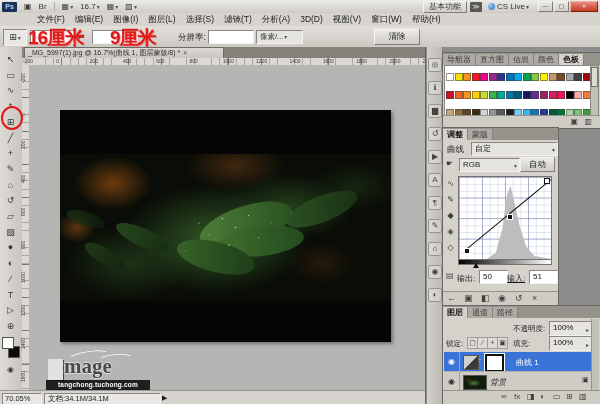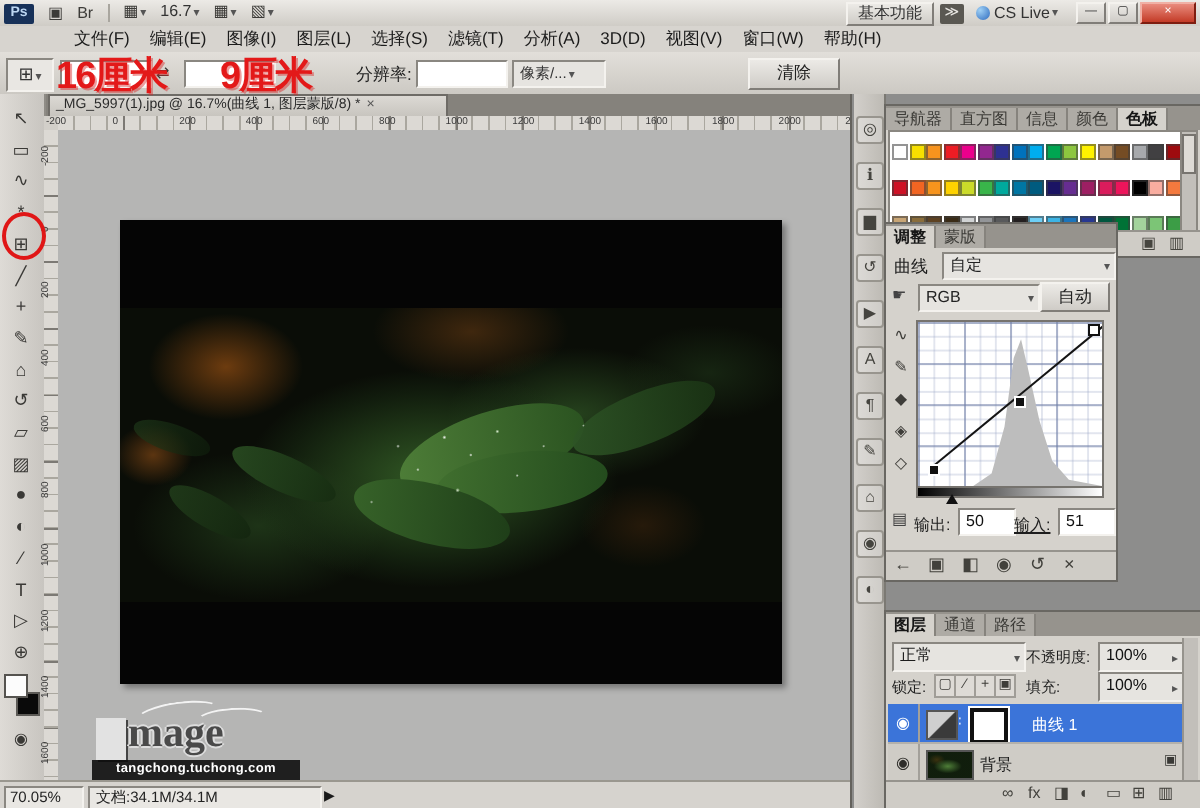--- a/index.html
+++ b/index.html
@@ -108,21 +108,21 @@
   .tab.active{background:#d5d2cc;color:#161616;font-weight:bold;}
   
   #p-swatches{left:16px;top:5px;width:157px;height:75px;}
   #swatch-area{position:absolute;left:1px;top:12px;width:147px;height:50px;background:#fff;border:1px solid #8a8781;overflow:hidden;padding:1px;}
   .sw{display:inline-block;width:8px;height:8px;margin:0 .55px .5px 0;border:1px solid rgba(60,60,60,.55);box-sizing:border-box;}
   #swatch-scroll{position:absolute;right:1px;top:12px;width:7px;height:50px;background:#c2bfba;border:1px solid #8a8781;}
   #swatch-scroll .thumb{position:absolute;left:0;top:1px;width:5px;height:18px;background:#dedbd6;border:1px solid #77746f;}
   #swatch-foot{position:absolute;left:0;bottom:0;width:100%;height:12px;background:#cfccc6;border-top:1px solid #96938d;}
   .foot-ic{position:absolute;top:1px;font-size:8px;color:#46453f;}
   
-  #p-adjust{left:16px;top:64px;width:115px;height:178px;}
+  #p-adjust{left:16px;top:80px;width:115px;height:178px;}
   #adj-ctrl-label{left:4px;top:16px;font-size:8.5px;color:#1d1d1d;}
   #adj-preset{left:28px;top:14px;width:82px;height:12px;font-size:8px;line-height:11px;padding-left:3px;color:#222;background:#e6e4e0;}
   #adj-hand{left:3px;top:31px;width:11px;height:11px;font-size:8px;color:#444;}
   #adj-channel{left:16px;top:30px;width:56px;height:12px;font-size:8px;line-height:11px;padding-left:3px;color:#222;background:#e6e4e0;}
   #adj-auto{left:77px;top:29px;width:33px;height:13px;font-size:8.5px;line-height:12px;text-align:center;color:#222;}
   .adj-tool{position:absolute;left:2px;width:11px;height:12px;font-size:8px;line-height:12px;text-align:center;color:#3e3d39;}
   #curve-box{left:15px;top:48px;width:92px;height:82px;background:#fff;border:1px solid #76736e;
     background-image:
       linear-gradient(to right,rgba(110,125,165,.5) 1px,transparent 1px),
       linear-gradient(to bottom,rgba(110,125,165,.5) 1px,transparent 1px),
@@ -154,21 +154,21 @@
   #row-curve{top:46px;background:#3b74d9;color:#fff;}
   #row-bg{top:65px;background:#cfccc6;border-top:1px solid #b4b1ab;}
   .thumb{position:absolute;border:1px solid #555;}
   #curve-thumb{left:19px;top:3px;width:14px;height:13px;background:linear-gradient(135deg,#cfcfcf 48%,#3a3a3a 52%);}
   #mask-link{left:35px;top:5px;font-size:7px;color:#e8efff;}
   #mask-thumb{left:41px;top:2px;width:15px;height:14px;background:#fff;border:2px solid #111;outline:1px solid #fff;}
   #curve-name{left:72px;top:5px;font-size:8px;color:#fff;}
   #bg-thumb{left:19px;top:3px;width:22px;height:13px;background:
      radial-gradient(ellipse 10px 5px at 45% 55%,#4e7e38,rgba(20,40,15,.6) 70%),
      radial-gradient(ellipse 6px 4px at 20% 30%,rgba(190,98,22,.6),transparent 70%),#0b0e08;}
-  #bg-name{left:46px;top:5px;font-size:8px;color:#1b1b1b;}
+  #bg-name{left:46px;top:5px;font-size:8px;font-style:italic;color:#1b1b1b;}
   #bg-lock{left:138px;top:4px;font-size:7px;color:#3a3936;}
   #layers-scroll{position:absolute;right:1px;top:13px;width:7px;height:71px;background:#c2bfba;border-left:1px solid #96938d;}
   #layers-foot{position:absolute;left:0;bottom:0;width:100%;height:13px;background:#cfccc6;border-top:1px solid #96938d;}
   .lfoot-ic{position:absolute;top:1px;font-size:8px;color:#42413c;}
 </style>
 </head>
 <body>
 
 <div id="app">
 
@@ -385,21 +385,20 @@
         <div class="adj-tool" style="top: 98px;">◈</div>
         <div class="adj-tool" style="top: 114px;">◇</div>
       </div>
 
     <div id="p-layers" class="panel">
       <div class="tabbar">
         <div class="tab active">图层</div>
         <div class="tab">通道</div>
         <div class="tab">路径</div>
       </div>
-      <div id="blend-select" class="abs sunken"><span>正常</span><span class="dd abs" style="right:2px;top:2px;">▾</span></div>
       <div id="opacity-label" class="abs">不透明度:</div>
       <div id="opacity-box" class="abs sunken"><span>100%</span><span class="dd abs" style="right:2px;top:2px;">▸</span></div>
       <div id="lock-label" class="abs">锁定:</div>
       <div id="fill-label" class="abs">填充:</div>
       <div id="fill-box" class="abs sunken"><span>100%</span><span class="dd abs" style="right:2px;top:2px;">▸</span></div>
 
       <div id="row-curve" class="layer-row">
         <div class="eye-cell" style="color:#fff;">◉</div>
         <div id="curve-thumb" class="thumb"></div>
         <div id="mask-link" class="abs">∶</div>

